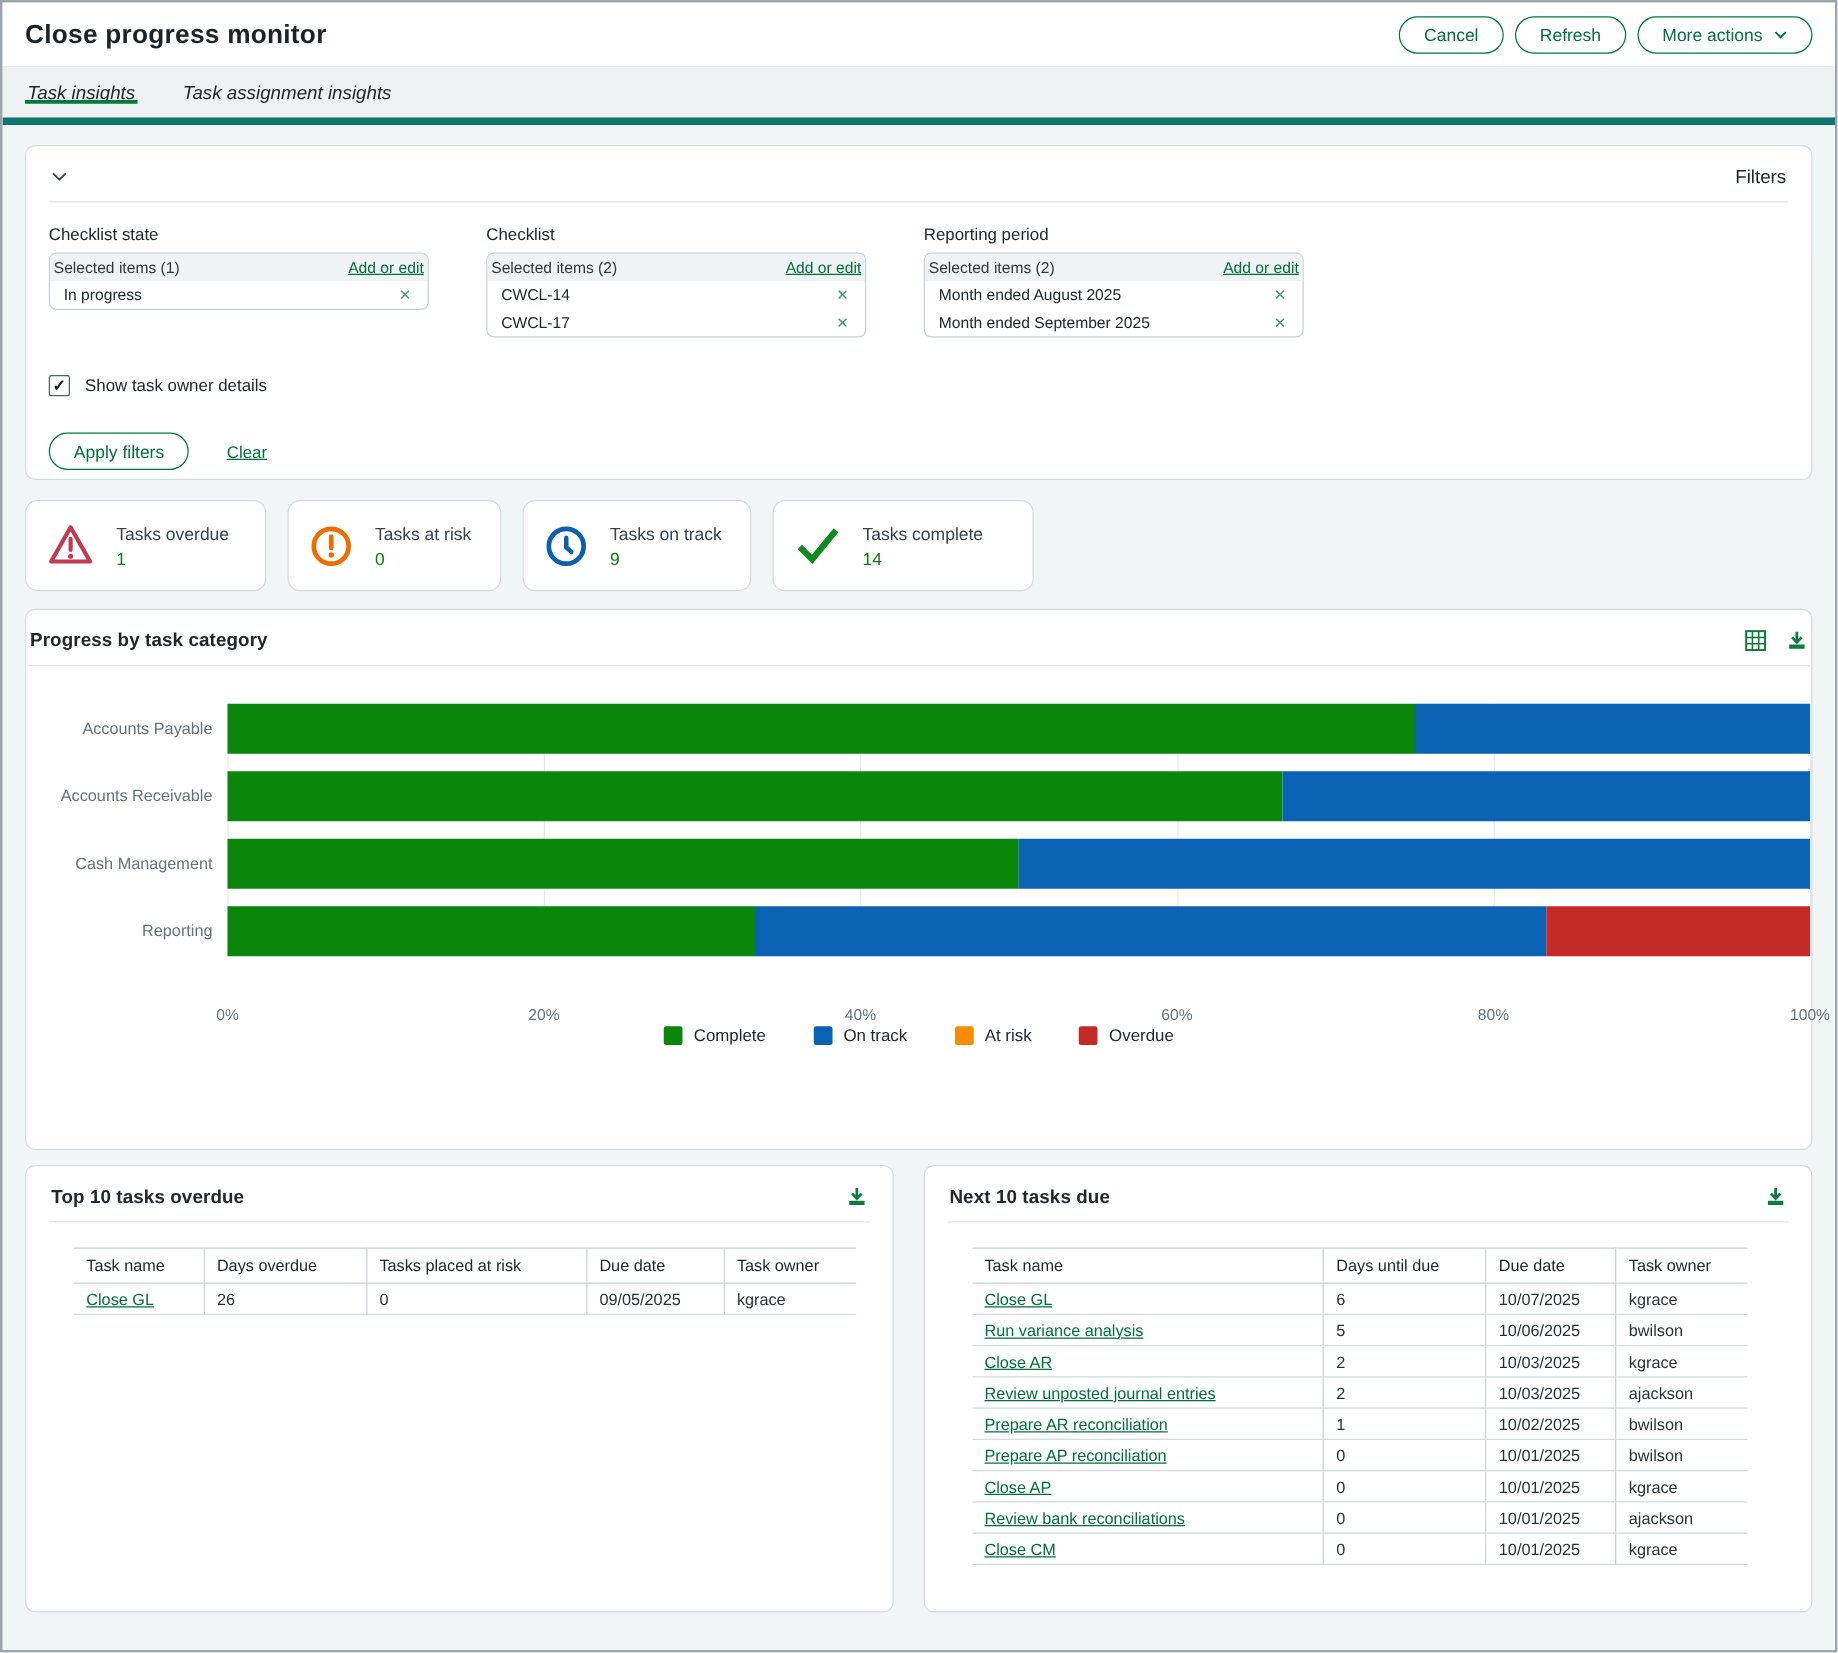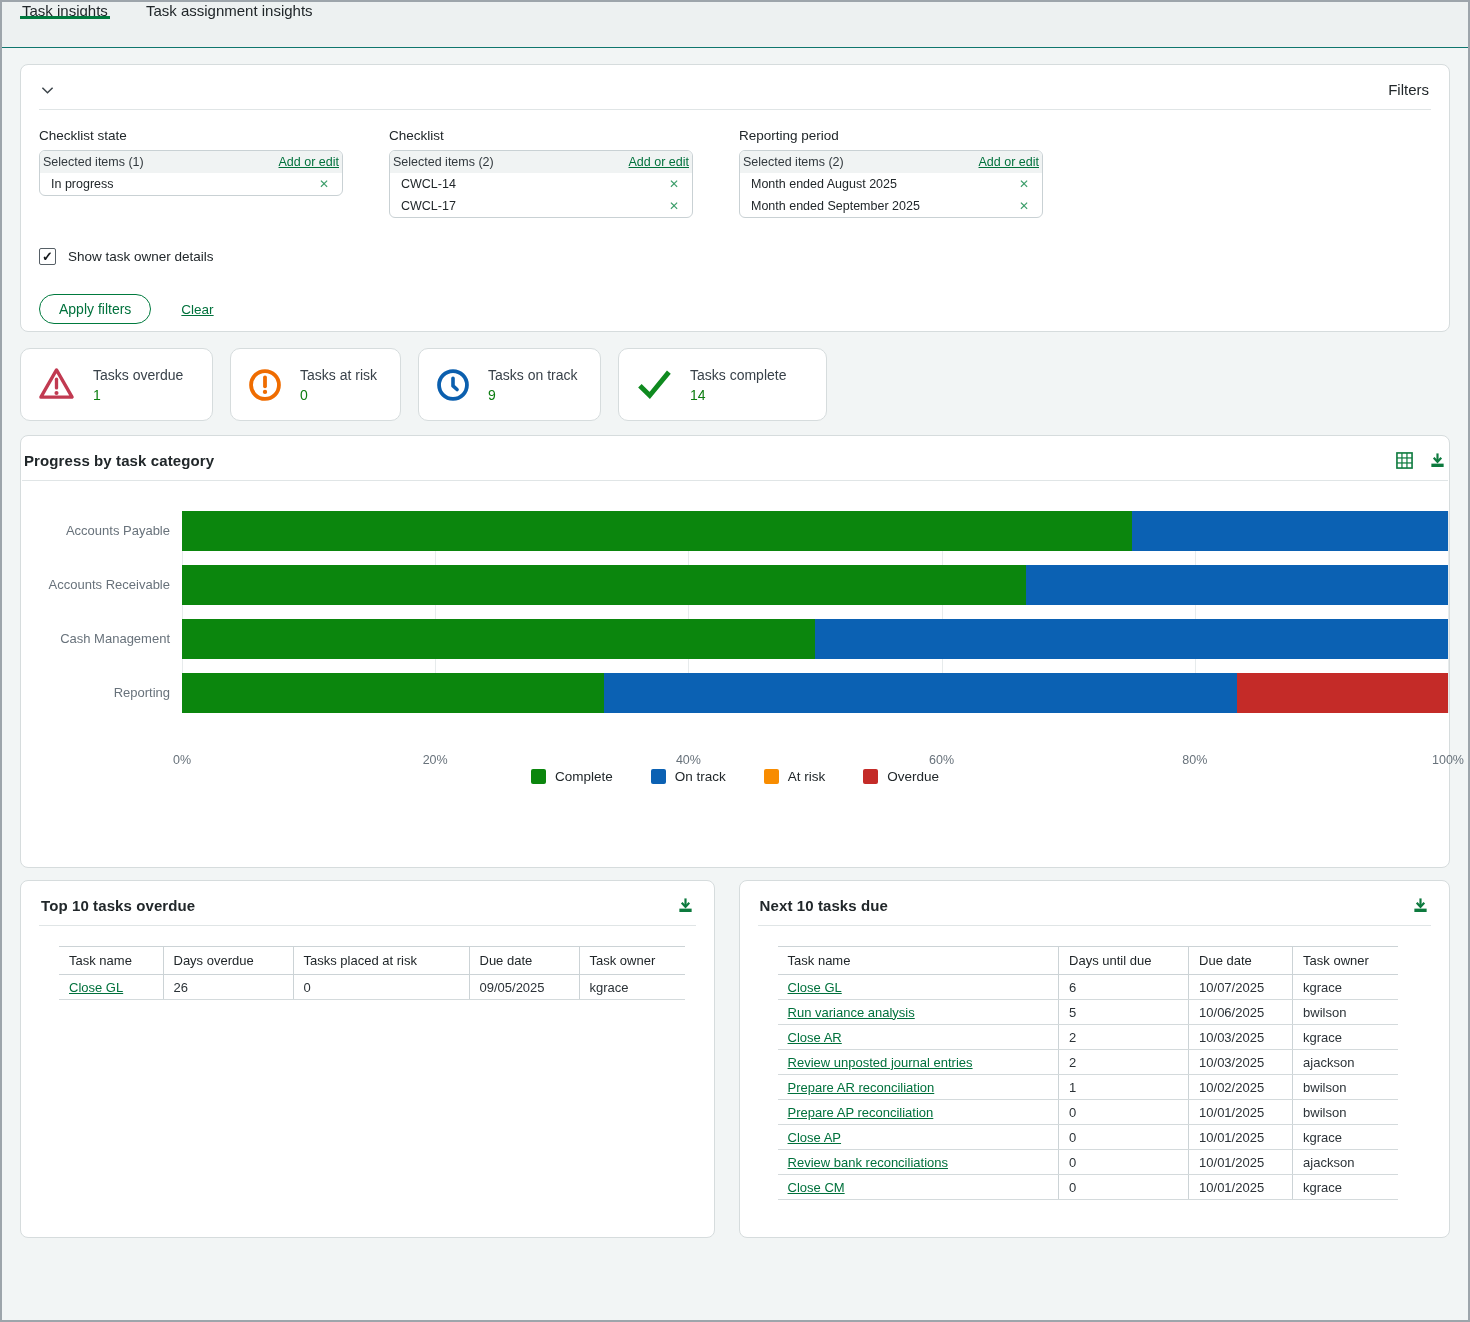--- a/index.html
+++ b/index.html
@@ -9,21 +9,21 @@
   .page { width:1470px; height:1322px; border:2px solid #9da5ab; background:#f2f5f5; overflow:hidden; position:relative; }
 
   
   .app-header { height:52px; background:#fff; display:flex; align-items:center; justify-content:space-between; padding:0 18px; border-bottom:1px solid #e2e6e7; }
   .page-title { font-size:21px; font-weight:bold; color:#1c2226; letter-spacing:.2px; }
   .header-buttons { display:flex; gap:9px; }
   .pill { height:30px; border:1.5px solid #007a3e; border-radius:16px; background:#fff; color:#00713c; font-size:14px; font-family:inherit; padding:0 19px; display:inline-flex; align-items:center; gap:9px; cursor:pointer; }
   .pill svg { display:block; }
 
   
-  .tabbar { height:46px; background:#edf1f1; border-bottom:1px solid #0f766e; display:flex; gap:34px; padding:0 18px; align-items:flex-start; }
+  .tabbar { height:46px; background:#edf1f1; border-bottom:6px solid #0f766e; display:flex; gap:34px; padding:0 18px; align-items:center;font-style:italic; }
   .tab { font-size:15px; color:#21272a; display:flex; align-items:center; padding:0 2px; position:relative; cursor:pointer; }
   .tab.active::after { content:""; position:absolute; left:0; right:0; bottom:0; height:3px; background:#007a3e; }
 
   .content { padding:16px 18px 0; }
   .card { background:#fff; border:1px solid #d6dcdd; border-radius:8px; }
 
   
   .filters-card { height:268px; padding:14px 18px 0; }
   .filters-head { display:flex; align-items:center; gap:10px; font-size:15px; color:#21272a; padding:2px 2px 11px; border-bottom:1px solid #e0e5e6;justify-content:space-between; }
   .filter-groups { display:flex; margin-top:18px; }
@@ -86,20 +86,39 @@
   .data-table th:not(:last-child), .data-table td:not(:last-child) { border-right:1px solid #ccd3d6; }
   .tbl-left th:nth-child(1){width:104px}.tbl-left th:nth-child(2){width:130px}.tbl-left th:nth-child(3){width:176px}.tbl-left th:nth-child(4){width:110px}.tbl-left th:nth-child(5){width:106px}
   .tbl-right th:nth-child(1){width:281px}.tbl-right th:nth-child(2){width:130px}.tbl-right th:nth-child(3){width:104px}.tbl-right th:nth-child(4){width:105px}
   .task-link { color:#00713c; text-decoration:underline; }
 </style>
 </head>
 <body>
 
 <div class="page">
 
+  <div class="app-header">
+    <div class="page-title">Close progress monitor</div>
+    <div class="header-buttons">
+      <button class="pill">
+          <span>Cancel</span>
+        </button>
+      <button class="pill">
+          <span>Refresh</span>
+        </button>
+      <button class="pill">
+        <span>More actions</span>
+        <span>
+            <svg viewBox="0 0 12 8" width="11" height="8">
+              <path d="M1.5 1.5 L6 6 L10.5 1.5" fill="none" stroke="currentColor" stroke-width="1.7"></path>
+            </svg>
+          </span>
+      </button>
+    </div>
+  </div>
 
   <div class="tabbar">
     <div class="tab active">Task insights</div>
     <div class="tab">Task assignment insights</div>
   </div>
 
   <div class="content">
 
     <div class="card filters-card">
       <div class="filters-head">

